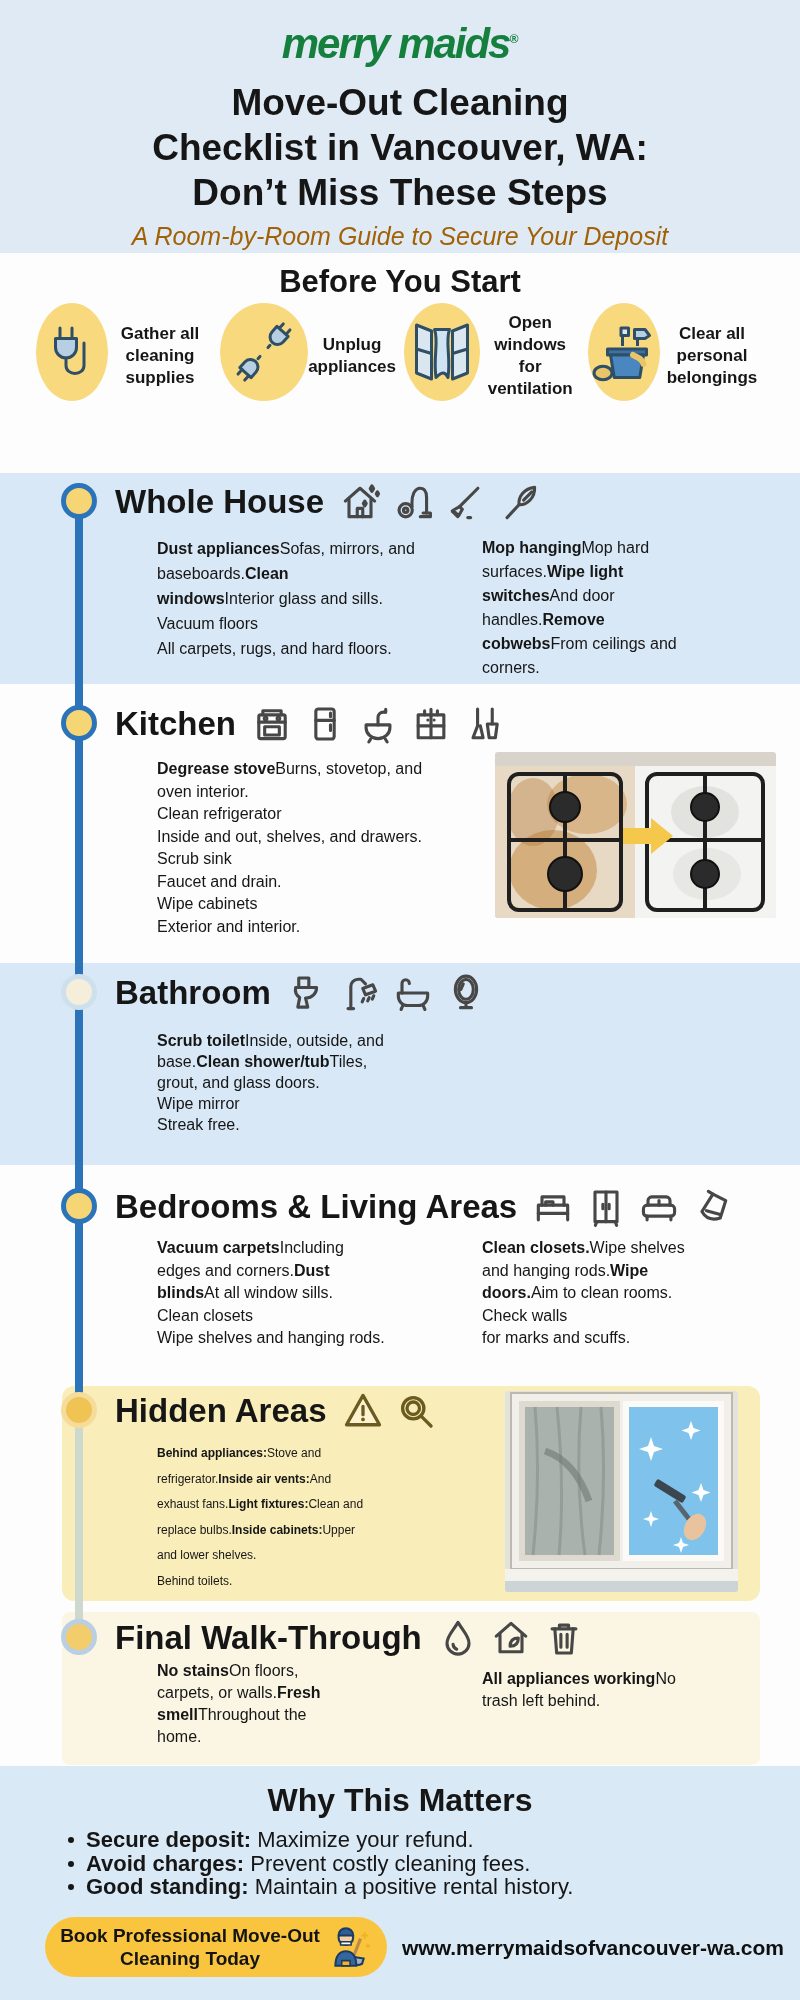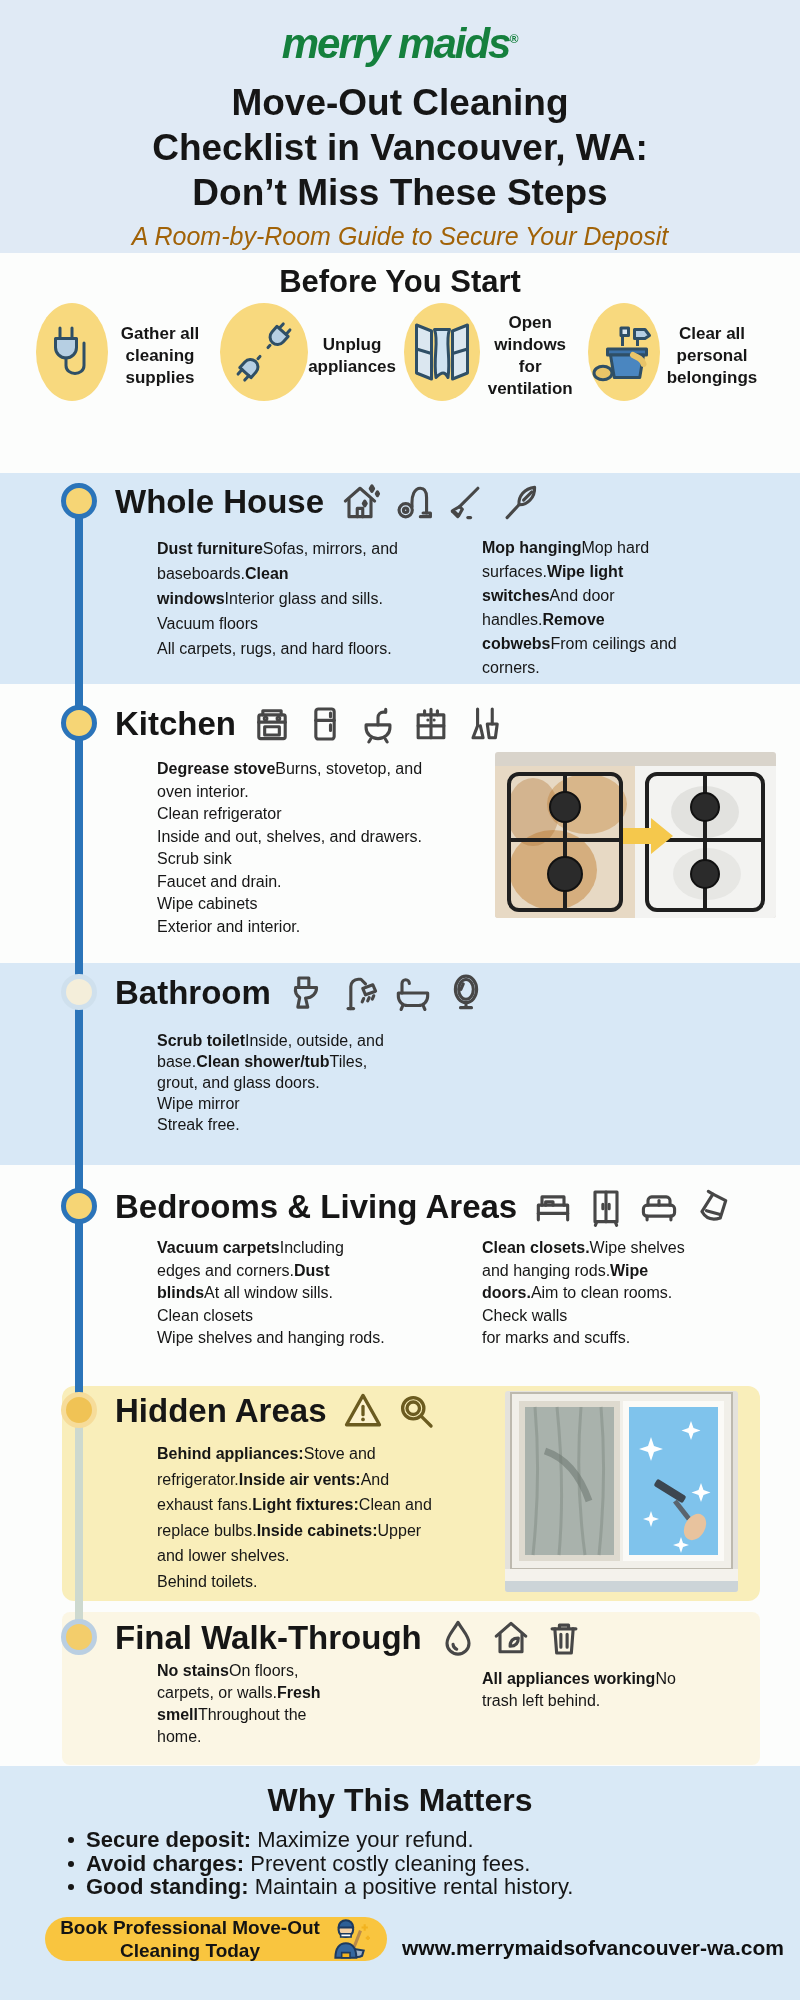--- a/index.html
+++ b/index.html
@@ -52,39 +52,39 @@
   .ticons svg{width:44px;height:44px;}
 
   .col{position:absolute;font-size:16px;line-height:25px;white-space:pre-line;}
   .col strong{font-weight:700;}
 
   
   #trow-0{top:479px;} #col-0a{left:157px;top:536px;width:305px;} #col-0b{left:482px;top:536px;width:245px;line-height:24px;}
   #trow-1{top:701px;} #col-1a{left:157px;top:758px;width:315px;line-height:22.5px;}
   #trow-2{top:970px;} #col-2a{left:157px;top:1030px;width:295px;line-height:21px;} #col-2b{left:482px;top:1030px;width:240px;line-height:21px;}
   #trow-3{top:1184px;} #col-3a{left:157px;top:1237px;width:305px;line-height:22.5px;} #col-3b{left:482px;top:1237px;width:265px;line-height:22.5px;}
-  #trow-4{top:1388px;} #col-4a{left:157px;top:1441px;width:335px;font-size:16px;line-height:25.5px;}
+  #trow-4{top:1388px;} #col-4a{left:157px;top:1441px;width:335px;font-size:12px;line-height:25.5px;}
   #trow-5{top:1615px;} #col-5a{left:157px;top:1660px;width:210px;line-height:22px;} #col-5b{left:482px;top:1668px;width:255px;line-height:22px;}
 
   
   .photo{position:absolute;border-radius:3px;overflow:hidden;}
   #photo-stove{left:495px;top:752px;width:281px;height:166px;}
   #photo-window{left:505px;top:1391px;width:233px;height:201px;}
   .photo svg{display:block;width:100%;height:100%;}
 
   
   #why-heading{position:absolute;top:1782px;left:0;width:800px;text-align:center;
                font-size:32px;font-weight:800;}
   #why-list{position:absolute;top:1828px;left:64px;width:640px;margin:0;padding:0;list-style:none;}
   #why-list li{position:relative;padding-left:22px;font-size:22px;line-height:23.5px;}
   #why-list li::before{content:"";position:absolute;left:4px;top:9px;width:6px;height:6px;
                        border-radius:50%;background:#161616;}
 
   
-  #cta-button{position:absolute;left:45px;top:1917px;width:342px;height:44px;border-radius:30px;
+  #cta-button{position:absolute;left:45px;top:1917px;width:342px;height:60px;border-radius:30px;
               background:#f9c53f;border:none;display:flex;align-items:center;justify-content:center;
               gap:6px;cursor:pointer;font-family:"Liberation Sans",sans-serif;}
   #cta-label{font-size:19px;font-weight:700;line-height:23px;text-align:center;
              white-space:pre-line;color:#141414;}
   #cta-button svg{width:46px;height:46px;flex:none;}
   #site-url{position:absolute;left:398px;top:1936px;width:390px;text-align:center;
             font-size:21px;font-weight:700;color:#101010;cursor:pointer;}
 </style>
 </head>
 <body>
@@ -213,21 +213,21 @@
           <svg viewBox="0 0 24 24">
             <g stroke="#474747" stroke-width="1.7" fill="none" stroke-linecap="round" stroke-linejoin="round">
               <path d="M5.5 20.5 12 13.5"></path>
               <path d="M12 13.5 C11.5 9 15 4.5 20.5 4 20.8 9.5 16.5 13.8 12 13.5 z"></path>
               <path d="M14.5 11 19 6.5"></path>
             </g>
           </svg>
         </span>
       </span>
   </div>
-  <div class="col" id="col-0a"><strong>Dust furniture</strong>Sofas, mirrors, and
+  <div class="col" id="col-0a"><strong>Dust appliances</strong>Sofas, mirrors, and
 baseboards.<strong>Clean
 windows</strong>Interior glass and sills.
 Vacuum floors
 All carpets, rugs, and hard floors.</div>
   <div class="col" id="col-0b"><strong>Mop hanging</strong>Mop hard
 surfaces.<strong>Wipe light
 switches</strong>And door
 handles.<strong>Remove
 cobwebs</strong>From ceilings and
 corners.</div>

